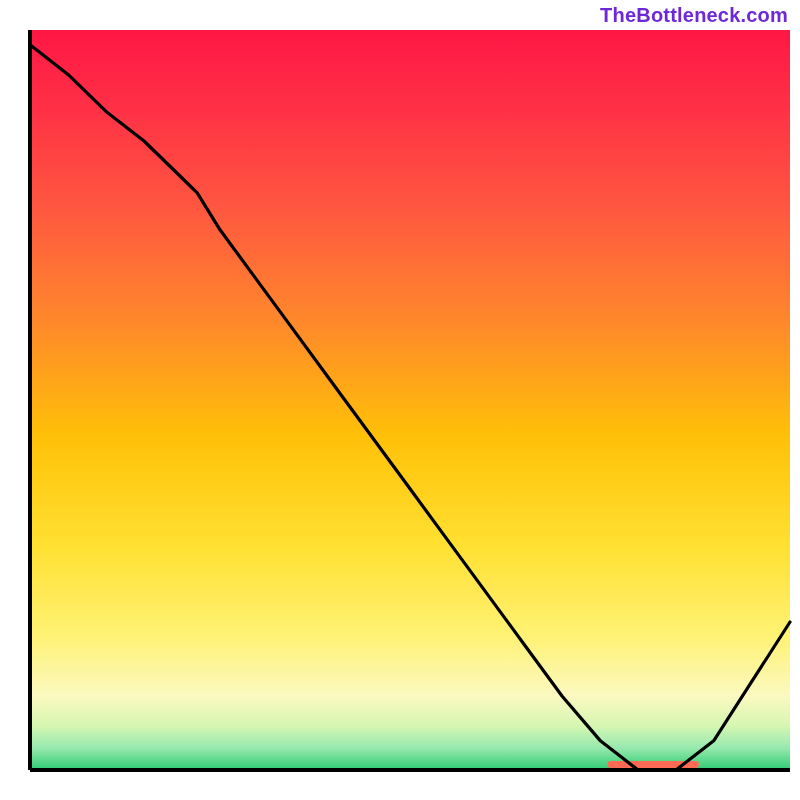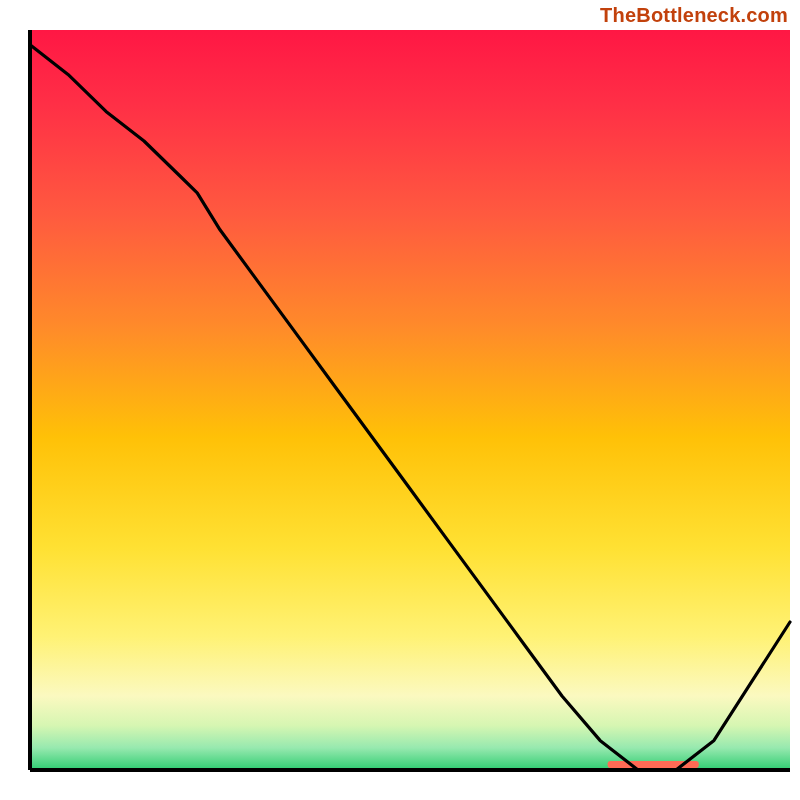--- a/index.html
+++ b/index.html
@@ -18,21 +18,21 @@
   }
   svg {
     display: block;
   }
   .watermark {
     position: absolute;
     top: 4px;
     right: 12px;
     font-size: 20px;
     font-weight: 600;
-    color: #c2410c;
+    color: #6d28d9;
     font-family: Arial, Helvetica, sans-serif;
     letter-spacing: 0.2px;
   }
 </style>
 </head>
 <body>
 
 <div class="canvas-wrap">
 
   <div class="watermark">TheBottleneck.com</div>

